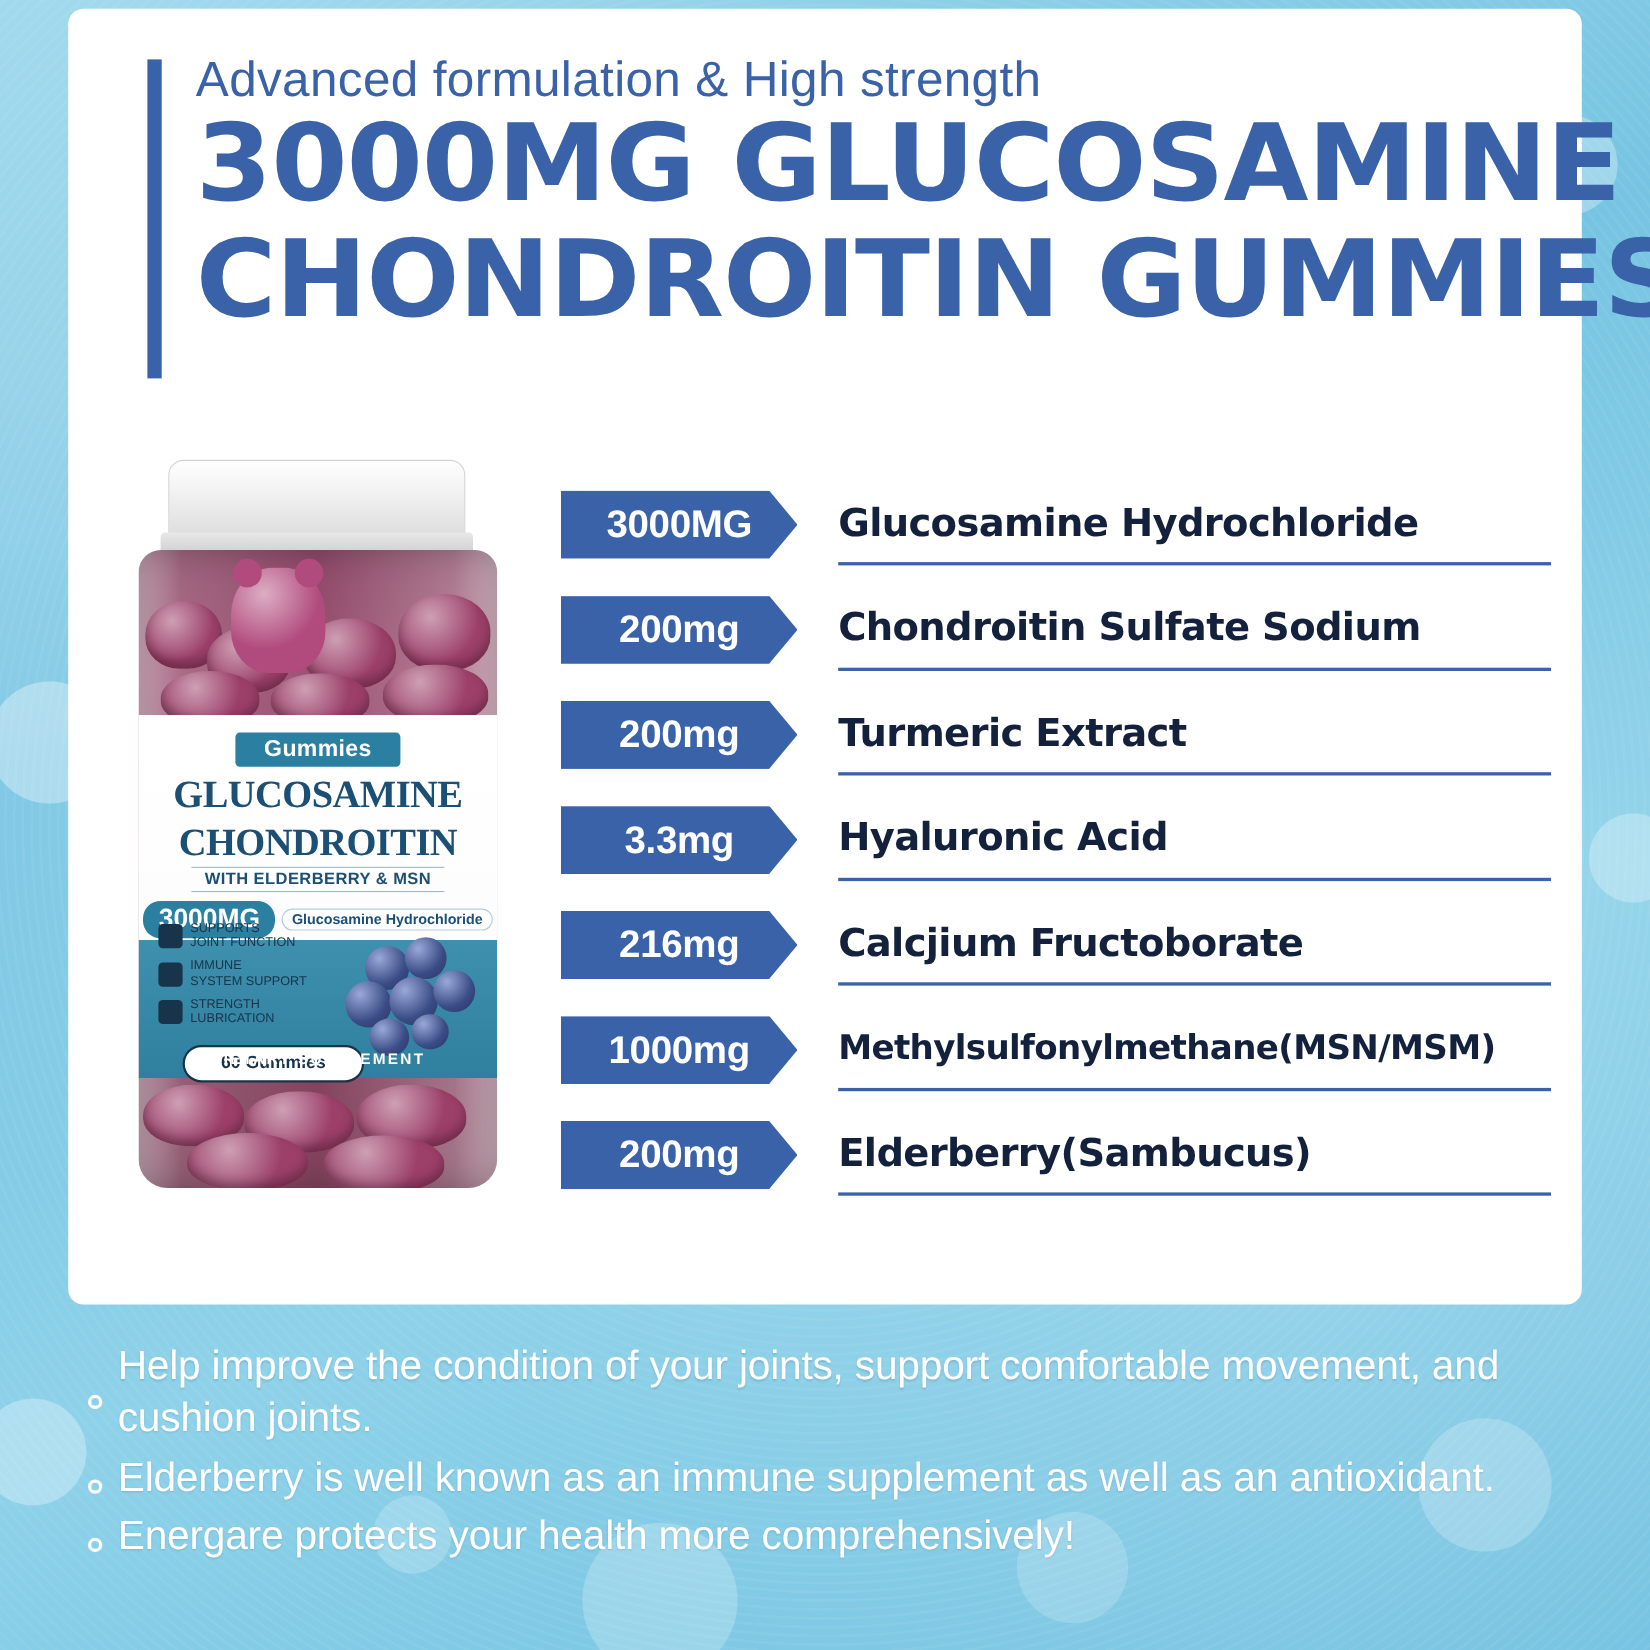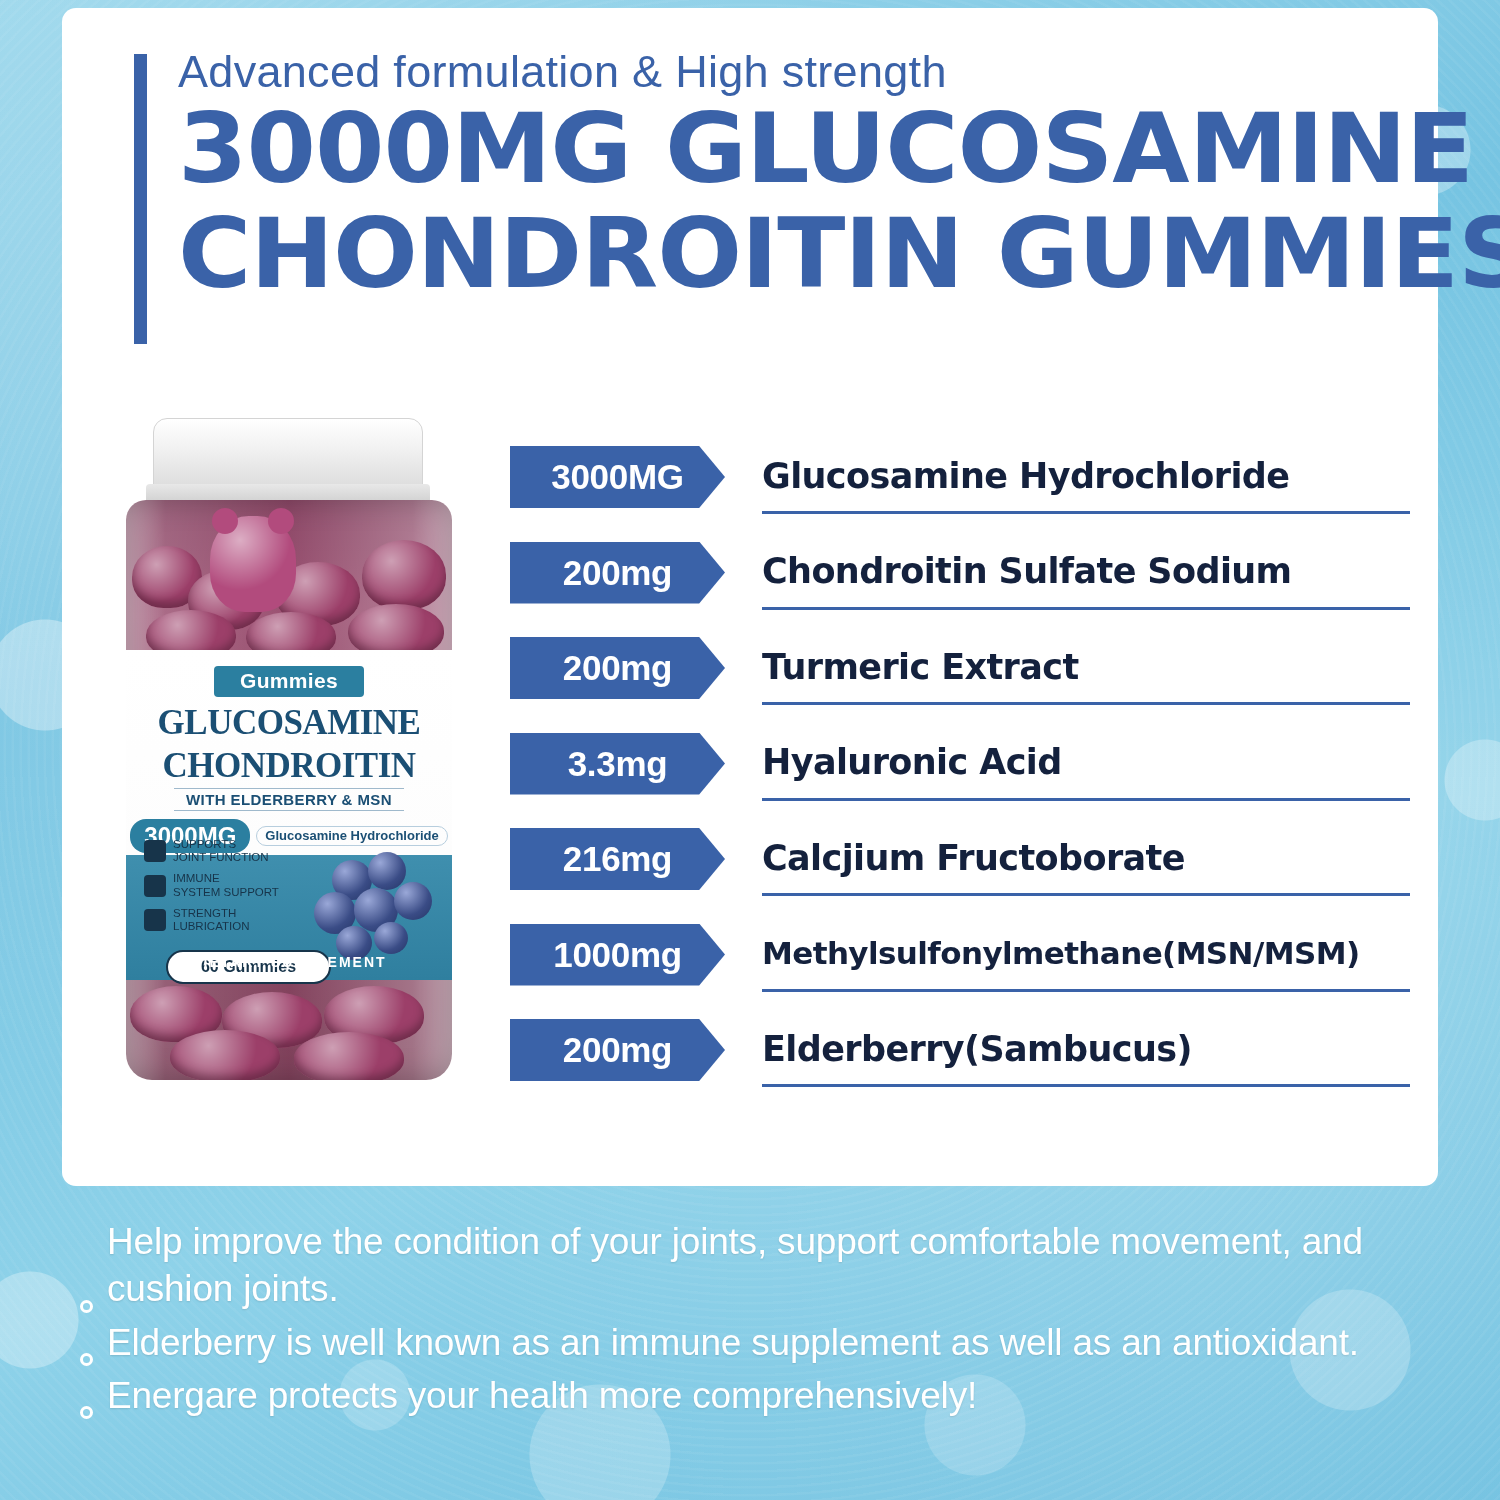--- a/index.html
+++ b/index.html
@@ -298,21 +298,21 @@
 
   
   #bullets {
     position: absolute;
     left: 80px; top: 1218px;
     width: 1360px;
     color: #ffffff;
   }
   .bullet {
     display: flex;
-    align-items: flex-end;
+    align-items: center;
     gap: 14px;
     margin-bottom: 6px;
   }
   .bullet-marker {
     flex: none;
     margin-top: 18px;
     width: 13px; height: 13px;
     border: 3px solid #ffffff;
     border-radius: 50%;
   }

